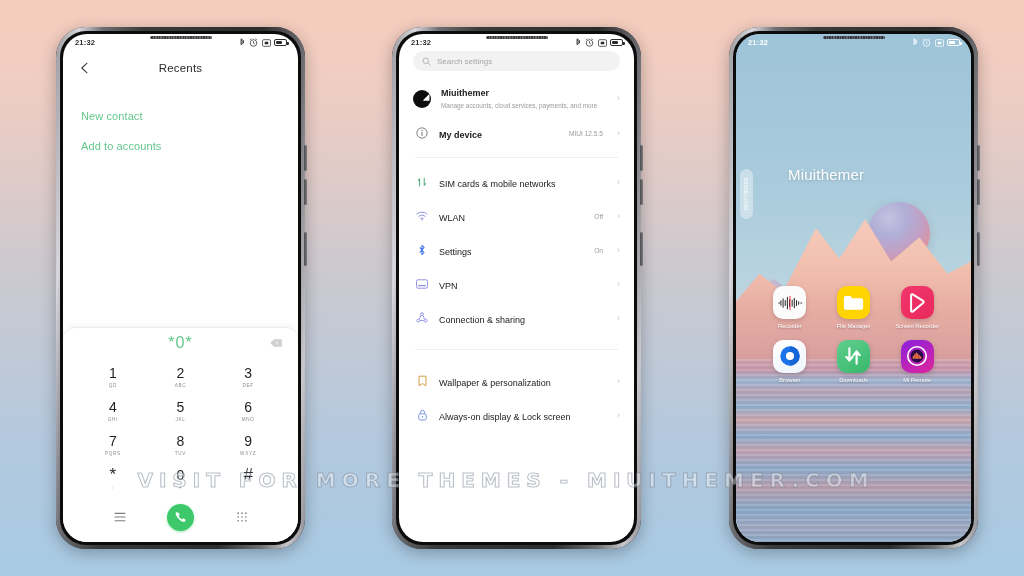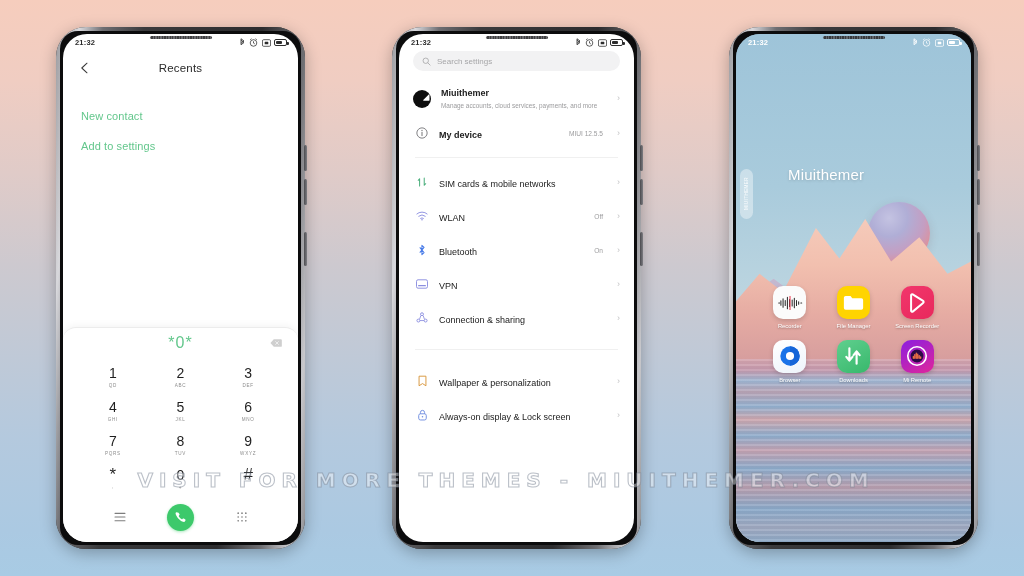--- a/index.html
+++ b/index.html
@@ -29,21 +29,21 @@
   .phone::before{ 
     content:"";
     position:absolute; inset:0;
     border-radius:30px;
     background:linear-gradient(95deg,#9a9a9e 0%,#d8d8dc 8%,#6e6e72 16%,#3a3a3c 30%,#2c2c2e 70%,#6f6f73 85%,#c8c8cc 94%,#8e8e92 100%);
     z-index:0;
   }
   .phone-inner{
     position:relative; z-index:2;
     width:100%; height:100%;
-    border-radius:18px;
+    border-radius:26px;
     background:#0c0c0d;
     padding:3px;
   }
   .screen{
     position:relative;
     width:100%; height:100%;
     border-radius:24px;
     overflow:hidden;
     background:#fff;
   }
@@ -291,21 +291,21 @@
 
       <div class="p1-appbar">
         <svg class="p1-back" viewBox="0 0 20 20">
           <path d="M12.5 4L6 10l6.5 6" fill="none" stroke="currentColor" stroke-width="1.3" stroke-linecap="round" stroke-linejoin="round"></path>
         </svg>
         <div class="p1-title">Recents</div>
       </div>
 
       <div class="p1-actions">
         <div class="p1-action">New contact</div>
-        <div class="p1-action">Add to settings</div>
+        <div class="p1-action">Add to accounts</div>
       </div>
 
       <div class="p1-spacer"></div>
 
       <div class="dialpad">
         <div class="dial-display">
           <span class="dial-num">*0*</span>
           <svg class="dial-back" viewBox="0 0 22 16">
             <path d="M7 1h13a1.6 1.6 0 0 1 1.6 1.6v10.8A1.6 1.6 0 0 1 20 15H7L.8 8z" fill="currentColor"></path>
             <path d="M10.4 5.4l5 5.2M15.4 5.4l-5 5.2" stroke="#fff" stroke-width="1.2" stroke-linecap="round"></path>
@@ -475,21 +475,21 @@
           <span class="set-val">Off</span>
           <span class="chev">›</span>
         </div>
 
         <div class="set-row">
           <span class="set-ico">
             <svg width="10" height="12" viewBox="0 0 10 14" style="color:#4b7de8">
               <path d="M2.4 4l5 6-2.5 2.4V1.6l2.5 2.4-5 6" fill="none" stroke="currentColor" stroke-width="1.2" stroke-linejoin="round"></path>
             </svg>
           </span>
-          <span class="set-mid"><span class="set-label">Bluetooth</span></span>
+          <span class="set-mid"><span class="set-label">Settings</span></span>
           <span class="set-val">On</span>
           <span class="chev">›</span>
         </div>
 
         <div class="set-row">
           <span class="set-ico">
             <svg width="12" height="10" viewBox="0 0 14 11" style="color:#8b8ee0">
               <rect x=".6" y=".6" width="12.8" height="9.8" rx="1.8" fill="none" stroke="currentColor" stroke-width="1.1"></rect>
               <path d="M3 7.4h8" stroke="currentColor" stroke-width="1.2" stroke-linecap="round"></path>
             </svg>

